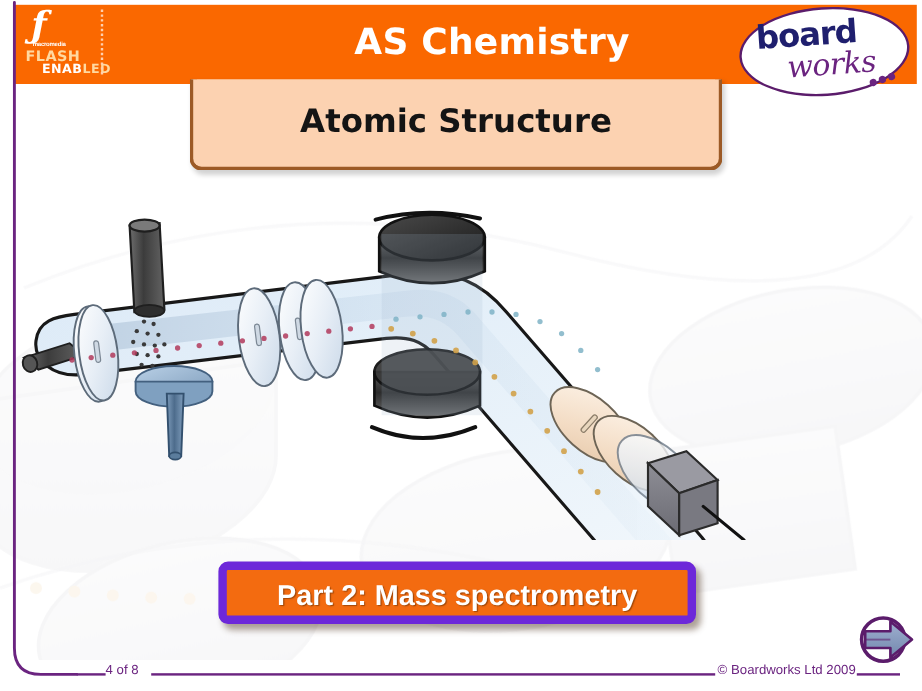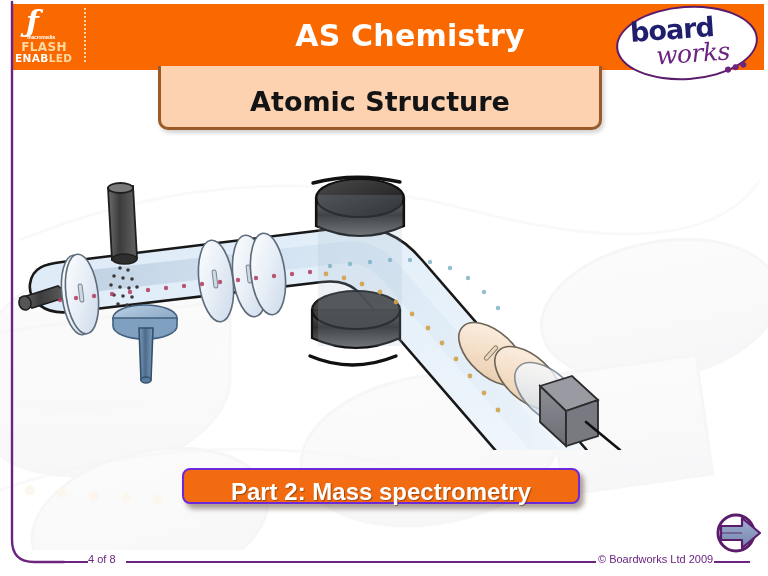--- a/index.html
+++ b/index.html
@@ -92,21 +92,21 @@
     left: 1px;
     width: 52px;
     text-align: right;
     font-size: 12px;
     font-weight: bold;
     color: #ffd9a0;
     letter-spacing: 0.4px;
     font-family: "DejaVu Sans", sans-serif;
   }
   .flash-word.l1 { top: 35px; }
-  .flash-word.l2 { top: 47px; font-size: 10.5px; }
+  .flash-word.l2 { top: 47px; font-size: 10.5px; padding-left: 20px; }
   .flash-word .hl { color: #ffffff; }
 
   .dotted-sep {
     position: absolute;
     left: 84px;
     top: 8px;
     width: 0;
     height: 54px;
     border-left: 2px dotted #ffd0b0;
     z-index: 5;
@@ -162,21 +162,21 @@
     background: #6B2480;
     margin-right: 2px;
   }
 
   
   .subtitle-banner {
     position: absolute;
     left: 158px;
     top: 66px;
     width: 444px;
-    height: 64px;
+    height: 76px;
     background: #FCD2B1;
     border: 3px solid #9C5A26;
     border-top: none;
     border-radius: 0 0 10px 10px;
     box-sizing: border-box;
     z-index: 5;
     box-shadow: 2px 3px 4px rgba(0,0,0,0.18);
   }
   .subtitle-text {
     position: absolute;
@@ -203,26 +203,26 @@
     z-index: 1;
     opacity: 0.30;
   }
 
   
   .part-banner {
     position: absolute;
     left: 182px;
     top: 468px;
     width: 398px;
-    height: 36px;
+    height: 52px;
     background: #F36B10;
     border-radius: 8px;
     z-index: 5;
     box-shadow: 4px 5px 5px rgba(60,30,10,0.42);
-    border: 2px solid #6d28d9;
+    border: 7px solid #6d28d9;
     box-sizing: border-box;
   }
   .part-text {
     position: absolute;
     left: 0; right: 0; top: 8px;
     text-align: center;
     color: #ffffff;
     font-size: 24px;
     font-weight: bold;
     font-family: "Liberation Sans", sans-serif;

